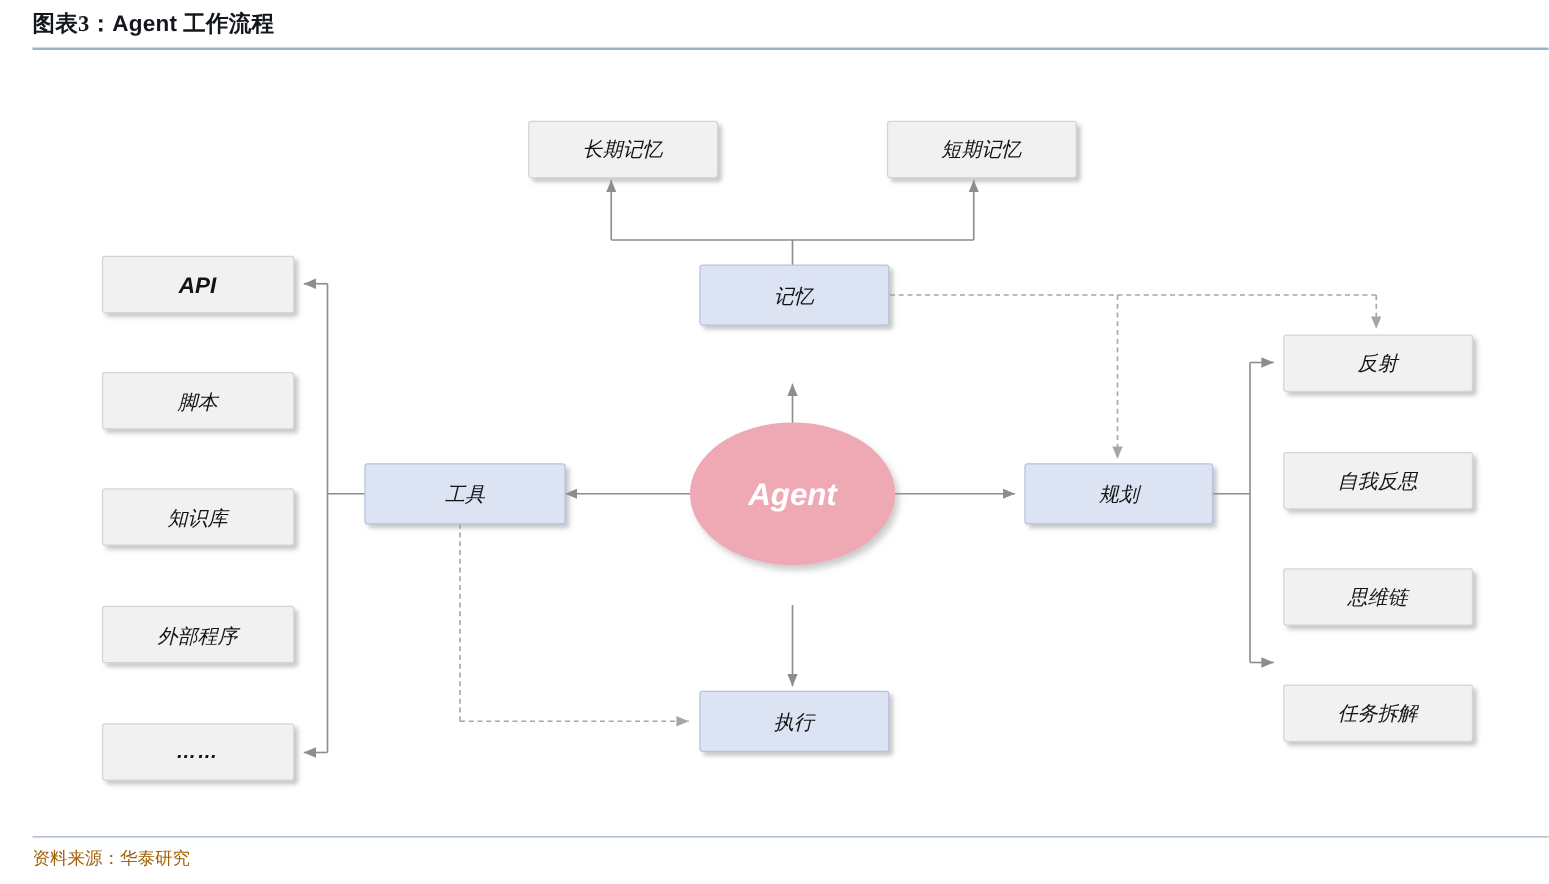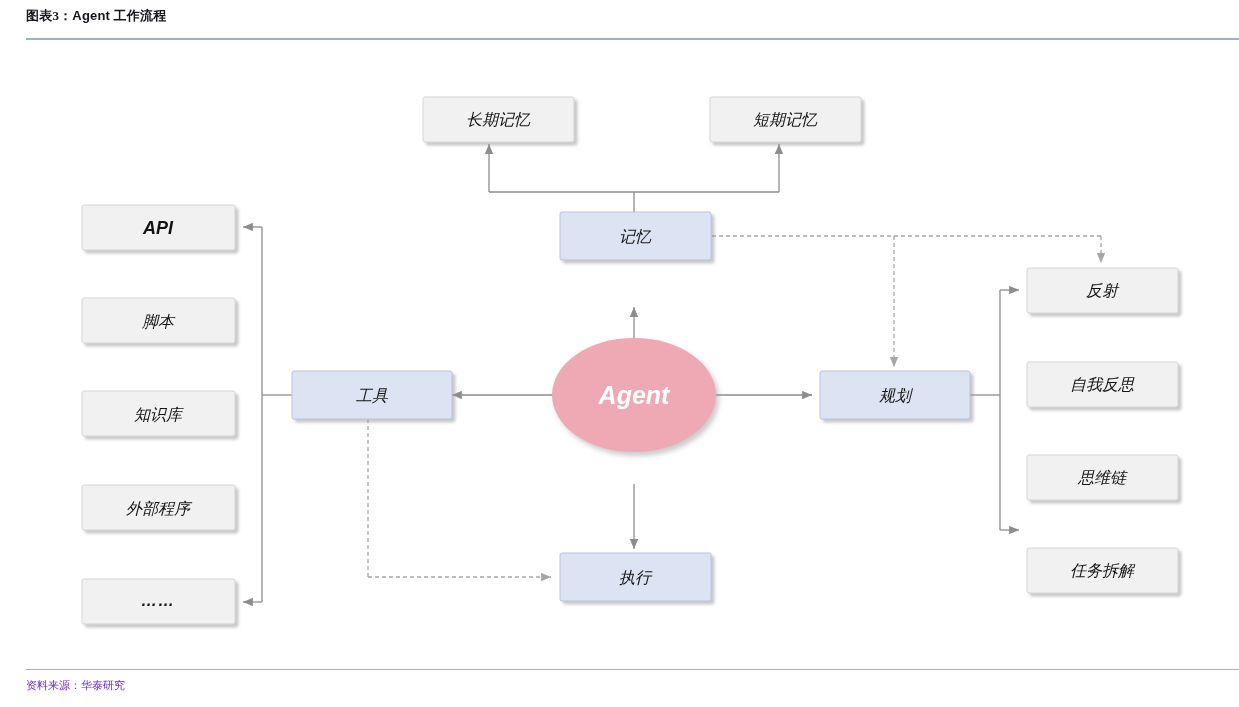--- a/index.html
+++ b/index.html
@@ -26,21 +26,21 @@
     left: 0;
     top: 0;
     width: 1239px;
     height: 40px;
   }
   .exhibit-title {
     position: absolute;
     left: 26px;
     top: 7px;
     font-family: "Liberation Serif", "DejaVu Serif", serif;
-    font-size: 13px;
+    font-size: 18px;
     font-weight: bold;
     color: #13161a;
     white-space: nowrap;
     letter-spacing: 0.2px;
   }
   .exhibit-title .lat {
     font-family: "Liberation Sans", "DejaVu Sans", sans-serif;
     font-weight: bold;
   }
   .rule-top {
@@ -59,22 +59,22 @@
     top: 669px;
     width: 1213px;
     height: 1px;
     background: #9fb0cc;
   }
   .source-note {
     position: absolute;
     left: 26px;
     top: 678px;
     font-family: "Liberation Serif", "DejaVu Serif", serif;
-    font-size: 11px;
-    color: #6d28d9;
+    font-size: 14px;
+    color: #a16207;
     white-space: nowrap;
   }
 
   
   .diagram {
     position: absolute;
     left: 0;
     top: 44px;
     width: 1239px;
     height: 620px;

